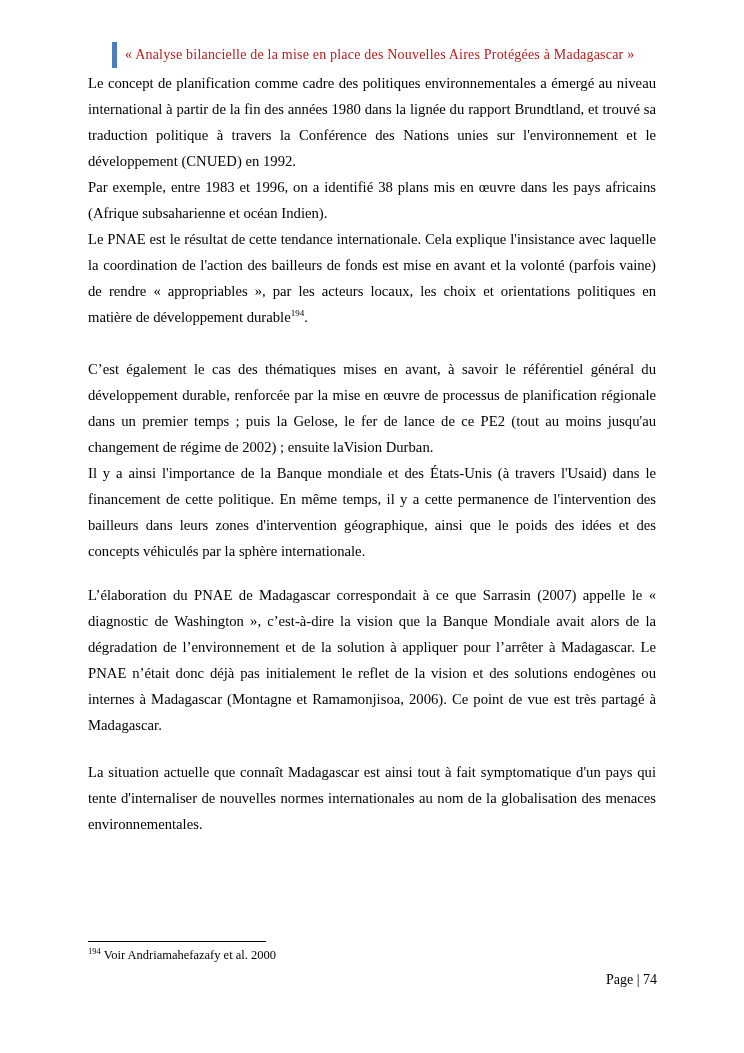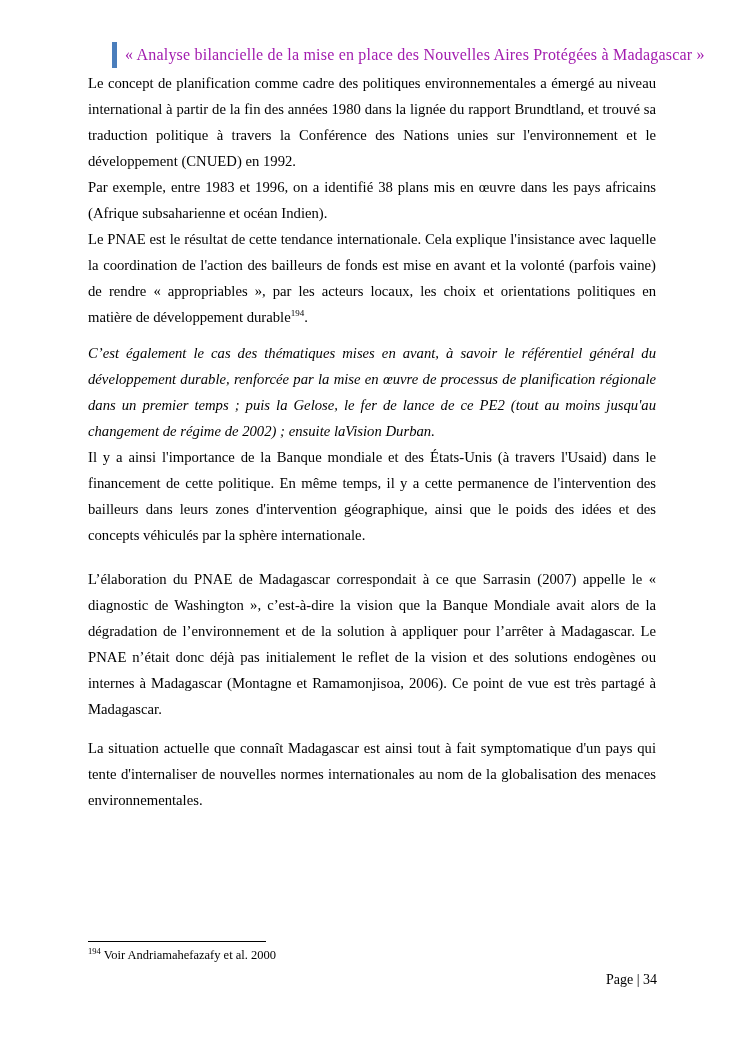--- a/index.html
+++ b/index.html
@@ -26,41 +26,41 @@
     display: flex;
     align-items: center;
   }
   .header-bar {
     width: 5px;
     height: 26px;
     margin-right: 8px;
     flex: none;
   }
   .header-title {
-    font-size: 16px;
-    color: #a21caf;
+    font-size: 14px;
+    color: #b91c1c;
     letter-spacing: 0.2px;
     white-space: nowrap;
   }
   .content {
     position: absolute;
     left: 88px;
     top: 70px;
     width: 568px;
     font-size: 14.7px;
     line-height: 26px;
     text-align: justify;
     text-justify: inter-word;
   }
   .content p {
     margin: 0;
   }
-  .content p.gap-md { margin-top: 10px; font-style: italic; }
+  .content p.gap-md { margin-top: 26px; }
   .content p.gap-sm { margin-top: 18px; }
-  .content p.gap-lg { margin-top: 13px; }
+  .content p.gap-lg { margin-top: 21px; }
   .content sup {
     font-size: 9px;
     line-height: 0;
     vertical-align: super;
   }
   .footnote-sep {
     position: absolute;
     left: 88px;
     top: 941px;
     width: 178px;
@@ -105,15 +105,15 @@
       <p class="gap-sm">L’élaboration du PNAE de Madagascar correspondait à ce que Sarrasin (2007) appelle le « diagnostic de Washington », c’est-à-dire la vision que la Banque Mondiale avait alors de la dégradation de l’environnement et de la solution à appliquer pour l’arrêter à Madagascar. Le PNAE n’était donc déjà pas initialement le reflet de la vision et des solutions endogènes ou internes à Madagascar (Montagne et Ramamonjisoa, 2006). Ce point de vue est très partagé à Madagascar.</p>
       <p class="gap-lg">La situation actuelle que connaît Madagascar est ainsi tout à fait symptomatique d'un pays qui tente d'internaliser de nouvelles normes internationales au nom de la globalisation des menaces environnementales.</p>
     </div>
 
   <div class="footnote-sep"></div>
 
   <div class="footnote">
     <sup>194</sup><span>Voir Andriamahefazafy et al. 2000</span>
   </div>
 
-  <div class="page-number">Page | 34</div>
+  <div class="page-number">Page | 74</div>
 
 </div>
 
 </body></html>

